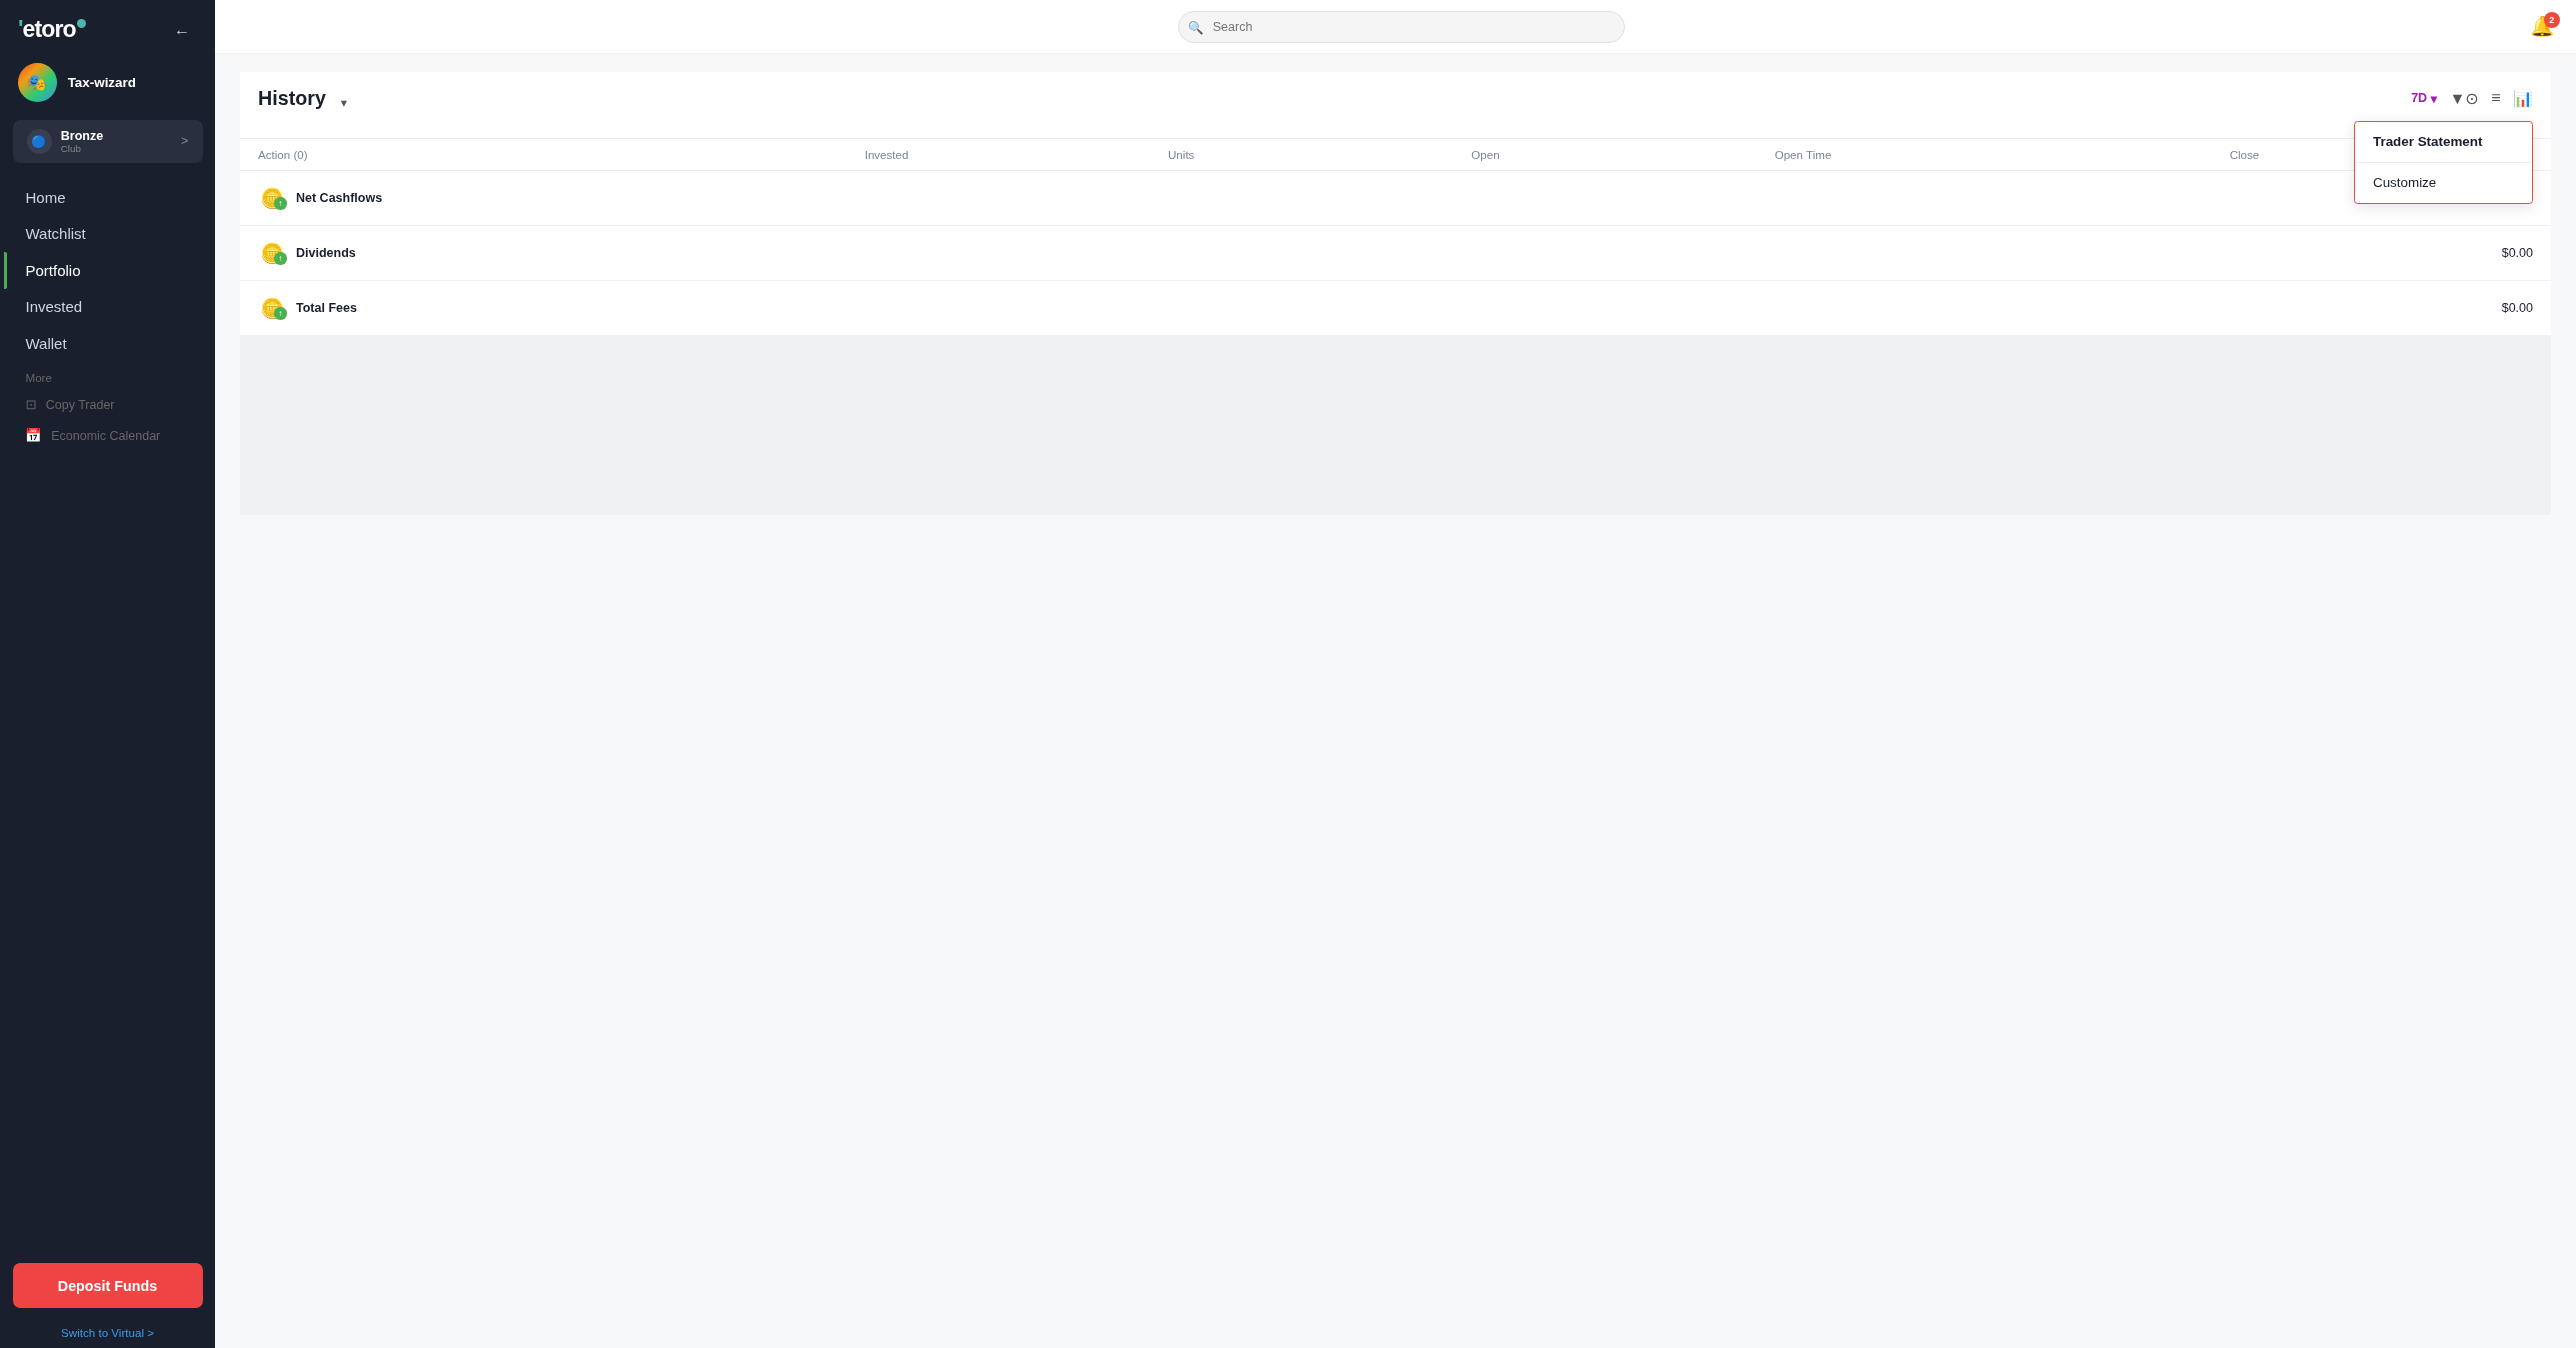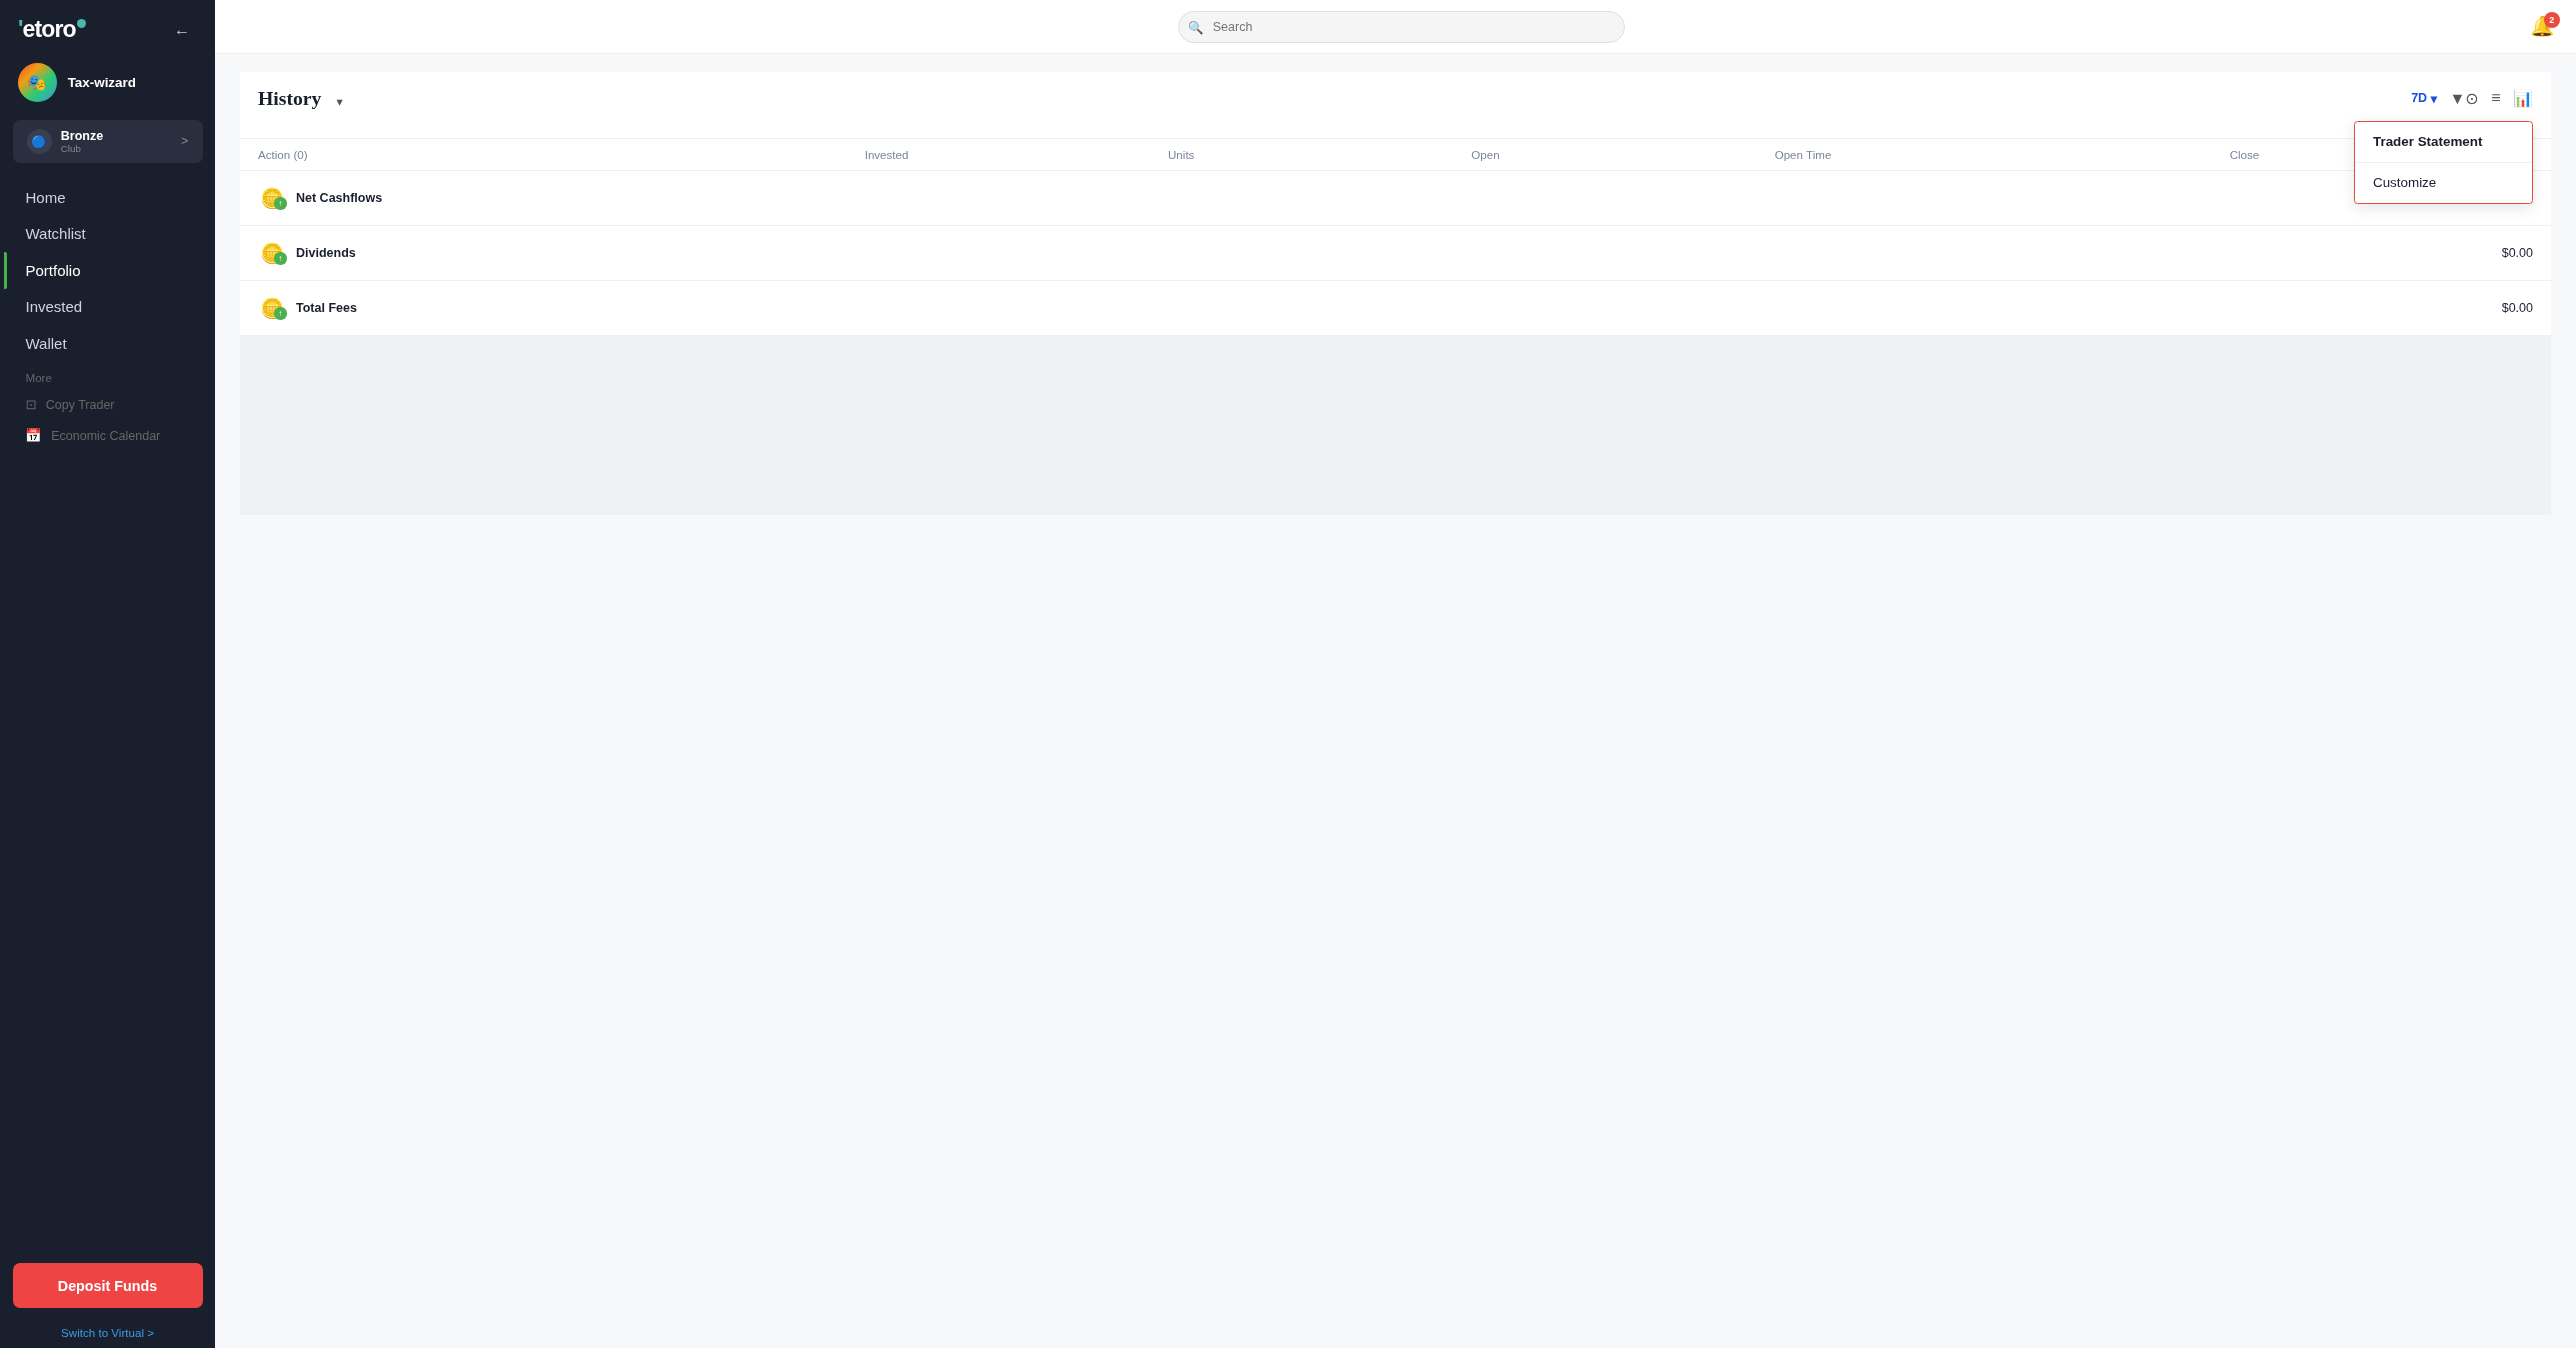--- a/index.html
+++ b/index.html
@@ -241,41 +241,40 @@
       margin-bottom: 14.3px;
       background: #fff;
       padding: 14.3px 18px;
       border-radius: 3.6px 3.6px 0 0;
     }
 
     .history-title-wrap {
       display: flex;
       align-items: flex-end;
       gap: 15px;
-      font-family: Liberation Serif, serif;
     }
     .history-title {
       font-size: 19.7px;
       font-weight: 700;
       color: #1a1f2e;
     }
     .dropdown-arrow { color: #555; font-size: 12.5px; cursor: pointer; }
 
     .toolbar-right {
       display: flex;
       align-items: center;
       gap: 12.5px;
       position: relative;
     }
     .period-btn {
       display: flex;
       align-items: center;
       gap: 3.6px;
       font-size: 12.5px;
-      color: #1d4ed8;
+      color: #a21caf;
       cursor: pointer;
       background: none;
       border: none;
       font-weight: 600;
     }
     .toolbar-icon {
       font-size: 16px;
       color: #555;
       cursor: pointer;
     }

